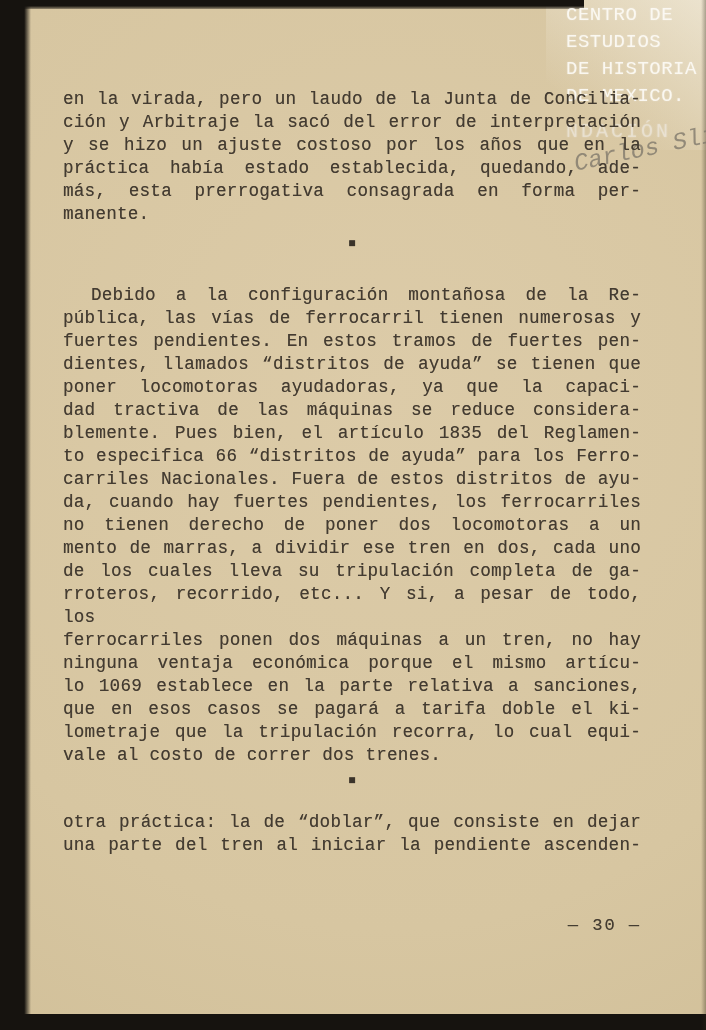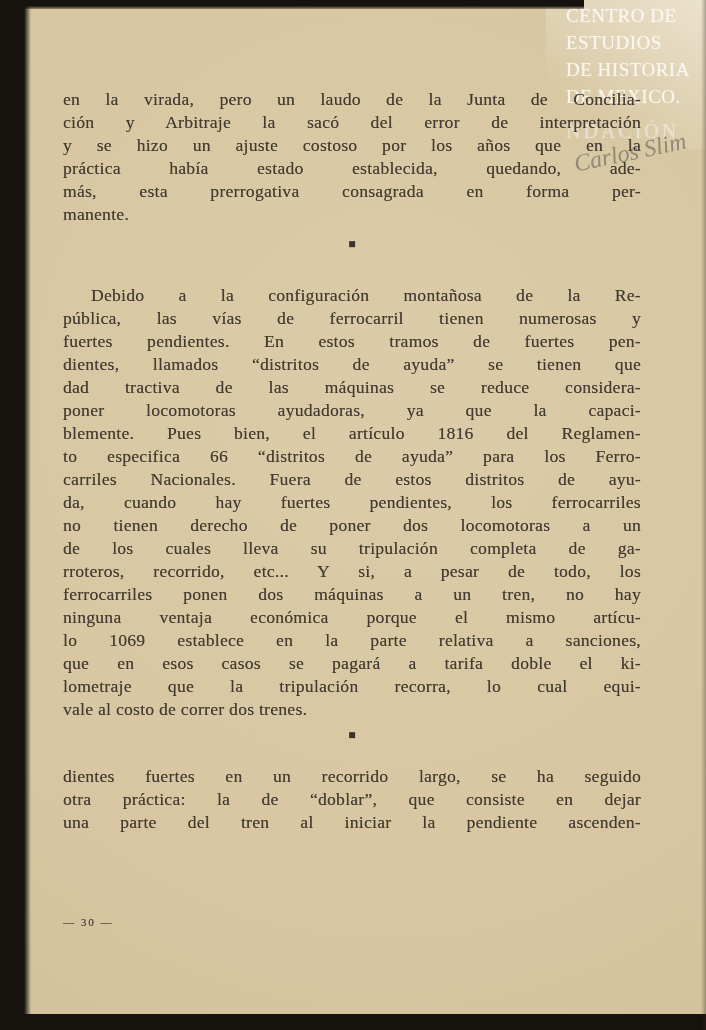--- a/index.html
+++ b/index.html
@@ -5,21 +5,21 @@
   * { box-sizing: border-box; }
   html, body { margin: 0; padding: 0; background: #2b2b2b; }
 
   .scan {
     position: relative;
     width: 706px;
     height: 1030px;
     overflow: hidden;
     background:
       radial-gradient(ellipse 130% 95% at 55% 38%, #dccba8 0%, #d7c6a1 55%, #cdbb93 100%);
-    font-family: Liberation Serif, serif;
+    font-family: Liberation Mono, monospace;
   }
 
   
   .bar-left {
     position: absolute; left: 0; top: 0;
     width: 31px; height: 100%;
     background: linear-gradient(to right, #16130f 78%, rgba(22,19,15,0));
   }
   .bar-top {
     position: absolute; left: 0; top: 0;
@@ -92,22 +92,22 @@
     font-size: 12px;
     line-height: 12px;
     color: #3a332a;
   }
   .ornament.orn1 { margin: 12px 0 34px; }
   .ornament.orn2 { margin: 8px 0 24px; }
 
   .page-number {
     position: absolute; left: 63px; top: 916px;
     width: 578px;
-    text-align: left;
-    font-size: 11px;
+    text-align: right;
+    font-size: 17px;
     letter-spacing: 2px;
     color: #433b31;
     text-shadow: 0.2px 0.2px 0.4px rgba(62,52,40,0.55);
   }
 </style>
 </head>
 <body>
 
 <div class="scan">
 
@@ -135,39 +135,39 @@
         <div class="text-line">práctica había estado establecida, quedando, ade-</div>
         <div class="text-line">más, esta prerrogativa consagrada en forma per-</div>
         <div class="text-line par-end">manente.</div>
       </div>
     <div class="ornament orn1">■</div>
     <div class="paragraph">
         <div class="text-line indent">Debido a la configuración montañosa de la Re-</div>
         <div class="text-line">pública, las vías de ferrocarril tienen numerosas y</div>
         <div class="text-line">fuertes pendientes. En estos tramos de fuertes pen-</div>
         <div class="text-line">dientes, llamados “distritos de ayuda” se tienen que</div>
+        <div class="text-line">poner locomotoras ayudadoras, ya que la capaci-</div>
         <div class="text-line">dad tractiva de las máquinas se reduce considera-</div>
-        <div class="text-line">poner locomotoras ayudadoras, ya que la capaci-</div>
-        <div class="text-line">blemente. Pues bien, el artículo 1816 del Reglamen-</div>
+        <div class="text-line">blemente. Pues bien, el artículo 1835 del Reglamen-</div>
         <div class="text-line">to especifica 66 “distritos de ayuda” para los Ferro-</div>
         <div class="text-line">carriles Nacionales. Fuera de estos distritos de ayu-</div>
         <div class="text-line">da, cuando hay fuertes pendientes, los ferrocarriles</div>
         <div class="text-line">no tienen derecho de poner dos locomotoras a un</div>
+        <div class="text-line">mento de marras, a dividir ese tren en dos, cada uno</div>
         <div class="text-line">de los cuales lleva su tripulación completa de ga-</div>
         <div class="text-line">rroteros, recorrido, etc... Y si, a pesar de todo, los</div>
         <div class="text-line">ferrocarriles ponen dos máquinas a un tren, no hay</div>
         <div class="text-line">ninguna ventaja económica porque el mismo artícu-</div>
         <div class="text-line">lo 1069 establece en la parte relativa a sanciones,</div>
         <div class="text-line">que en esos casos se pagará a tarifa doble el ki-</div>
         <div class="text-line">lometraje que la tripulación recorra, lo cual equi-</div>
         <div class="text-line par-end">vale al costo de correr dos trenes.</div>
       </div>
     <div class="ornament orn2">■</div>
     <div class="paragraph">
-        <div class="text-line">dientes fuertes en un recorrido largo, se ha seguido</div>
         <div class="text-line">otra práctica: la de “doblar”, que consiste en dejar</div>
         <div class="text-line">una parte del tren al iniciar la pendiente ascenden-</div>
       </div>
   </div>
 
   <div class="page-number">— 30 —</div>
 
 </div>
 
 </body></html>

